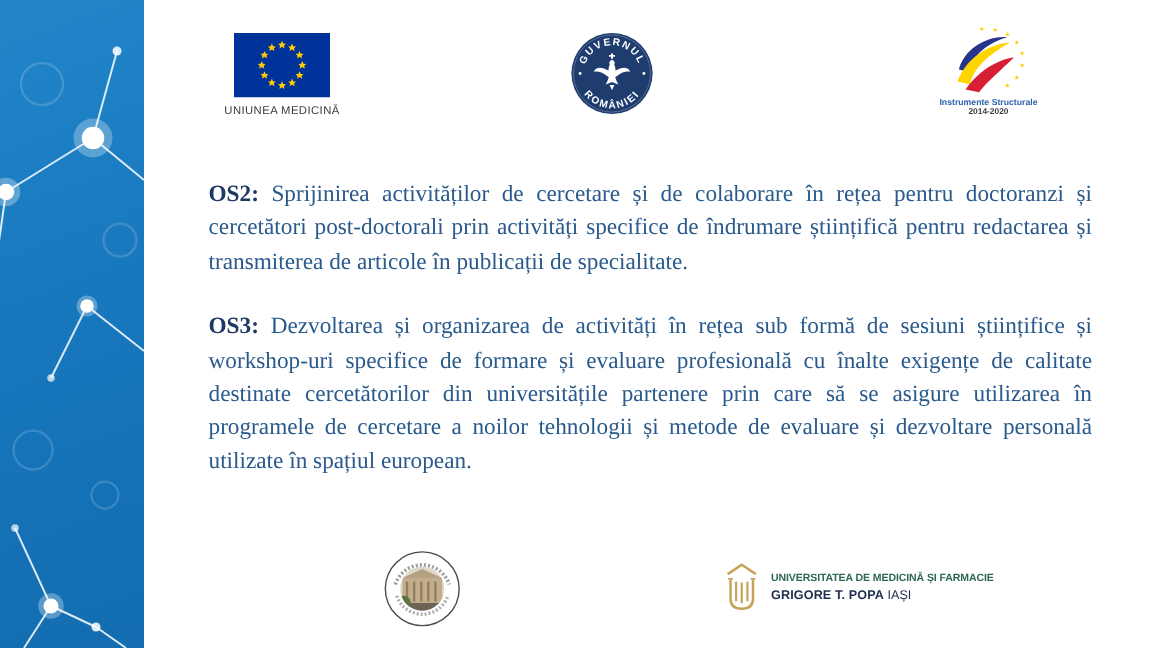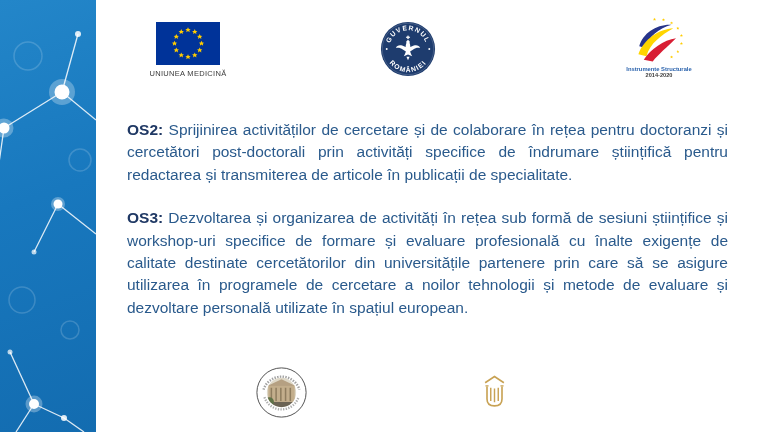--- a/index.html
+++ b/index.html
@@ -20,21 +20,21 @@
   .gov-seal{position:absolute;left:379px;top:20px;width:58px;height:58px;}
 
   .is-block{position:absolute;left:600px;top:14px;width:118px;text-align:center;}
   .is-art{width:66px;height:52px;display:block;margin:0 auto;}
   .is-line1{font-size:5.8px;font-weight:bold;color:#2b63ad;white-space:nowrap;}
   .is-line2{font-size:5.6px;font-weight:bold;color:#3c3c3c;}
 
   
   .content{position:absolute;left:123px;top:119px;width:605px;color:#2a5a8c;
            font-size:15.5px;line-height:22.4px;text-align:justify;}
-  .content p{margin:0 0 21px 4px;}
+  .content p{margin:0 0 21px 16px;font-family:Liberation Serif, serif;}
   .obj-label{font-weight:bold;color:#1f3864;}
 
   
   .seal{position:absolute;left:255px;top:366px;width:53px;height:53px;}
   .umf{position:absolute;left:482px;top:374px;display:flex;align-items:center;gap:7px;}
   .umf-icon{width:25px;height:35px;}
   .umf-l1{font-size:7px;letter-spacing:-.05px;color:#2e6657;font-weight:600;white-space:nowrap;}
   .umf-l2{font-size:8.4px;color:#1f2d4d;margin-top:2px;white-space:nowrap;}
   .umf-l2 b{letter-spacing:.1px;}
   .umf-l2 span{font-weight:normal;}
@@ -176,15 +176,19 @@
 
   <div class="umf">
     <svg class="umf-icon" viewBox="0 0 40 56">
       <g stroke="#c8a254" fill="none">
         <path d="M5 14 L20 4 L35 14" stroke-width="2.6"></path>
         <path d="M5.5 19 H10.5 M29.5 19 H34.5" stroke-width="2"></path>
         <path d="M8 20 L8 40 Q8 51 20 51 Q32 51 32 40 L32 20" stroke-width="2.6"></path>
         <path d="M14 22 V43 M20 23 V45 M26 22 V43" stroke-width="2.3"></path>
       </g>
     </svg>
+    <div>
+      <div class="umf-l1">UNIVERSITATEA DE MEDICINĂ ȘI FARMACIE</div>
+      <div class="umf-l2"><b>GRIGORE T. POPA</b> <span>IAȘI</span></div>
+    </div>
   </div>
 
 </div>
 
 </body></html>

